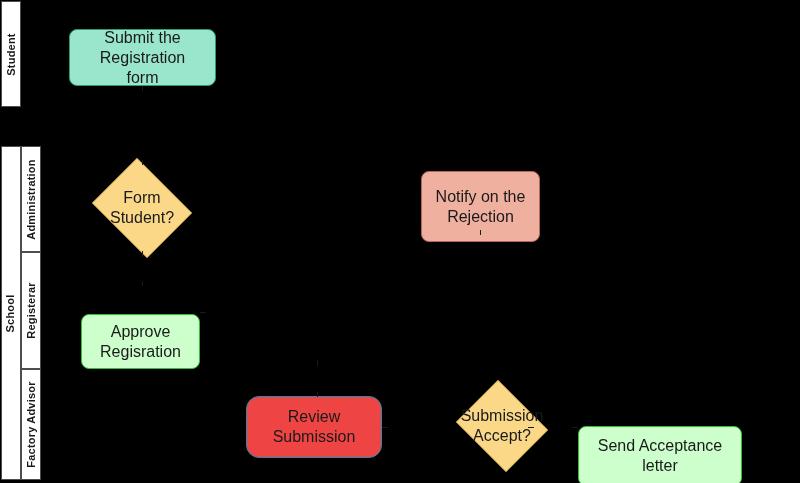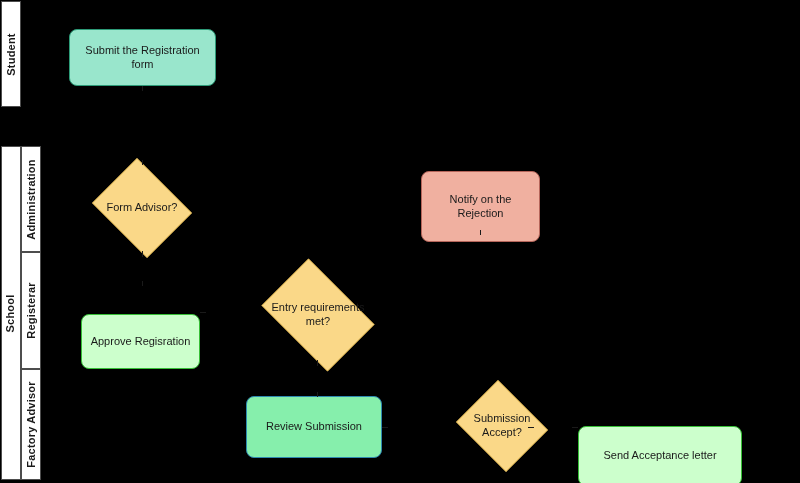--- a/index.html
+++ b/index.html
@@ -40,36 +40,36 @@
   
   .node{
     position:absolute;
     box-sizing:border-box;
     display:flex;
     align-items:center;
     justify-content:center;
     text-align:center;
   }
   .node .label{
-    font-size:11px;
+    font-size:16px;
     color:#1a1a1a;
     line-height:1.25;
     padding:0 6px;
     white-space:pre-line;
   }
 
   
   .task{
     border-radius:8px;
     border:1px solid;
   }
   .task.teal   { background:#99e6cc; border-color:#2d9b78; }
   .task.green  { background:#ccffcc; border-color:#36bf36;margin-top:29px; }
   .task.salmon { background:#f0b0a0; border-color:#b5655a; }
-  .task.blue   { background:#86efac; border-color:#2e89b0; }
+  .task.blue   { background:#ef4444; border-color:#2e89b0;border-radius:13px; }
 
   
   .gateway{
     background:transparent;
     border:none;
   }
   .gateway .dia{
     position:absolute;
     left:0; top:0;
     width:100%; height:100%;
@@ -118,42 +118,37 @@
   </div>
 
   <div class="node task teal" style="left:69px; top:29px; width:147px; height:57px;">
     <span class="label">Submit the Registration
 form</span>
   </div>
   <div class="stub v" style="left:142px; top:86px; height:5px;"></div>
 
   <div class="node gateway" style="left:87px; top:163px; width:110px; height:90px;">
     <div class="dia"></div>
-    <span class="label">Form Advisor?</span>
+    <span class="label">Form Student?</span>
   </div>
   <div class="stub v" style="left:142px; top:160px; height:5px;"></div>
   <div class="stub v" style="left:142px; top:251px; height:6px;"></div>
 
   <div class="node task salmon" style="left:421px; top:171px; width:119px; height:71px;">
     <span class="label">Notify on the
 Rejection</span>
   </div>
   <div class="stub v" style="left:480px; top:230px; height:5px;"></div>
 
   <div class="node task green" style="left:81px; top:285px; width:119px; height:55px;">
     <span class="label">Approve Regisration</span>
   </div>
   <div class="stub v" style="left:142px; top:281px; height:5px;"></div>
   <div class="stub h" style="left:200px; top:312px; width:6px;"></div>
 
-  <div class="node gateway" style="left:252px; top:268px; width:132px; height:94px;">
-    <div class="dia"></div>
-    <span class="label">Entry requirements
-met?</span>
-  </div>
   <div class="stub v" style="left:317px; top:360px; height:6px;"></div>
 
   <div class="node task blue" style="left:246px; top:396px; width:136px; height:62px;">
     <span class="label">Review Submission</span>
   </div>
   <div class="stub v" style="left:317px; top:392px; height:5px;"></div>
   <div class="stub h" style="left:382px; top:427px; width:6px;"></div>
 
   <div class="node gateway" style="left:452px; top:384px; width:100px; height:84px;">
     <div class="dia"></div>

